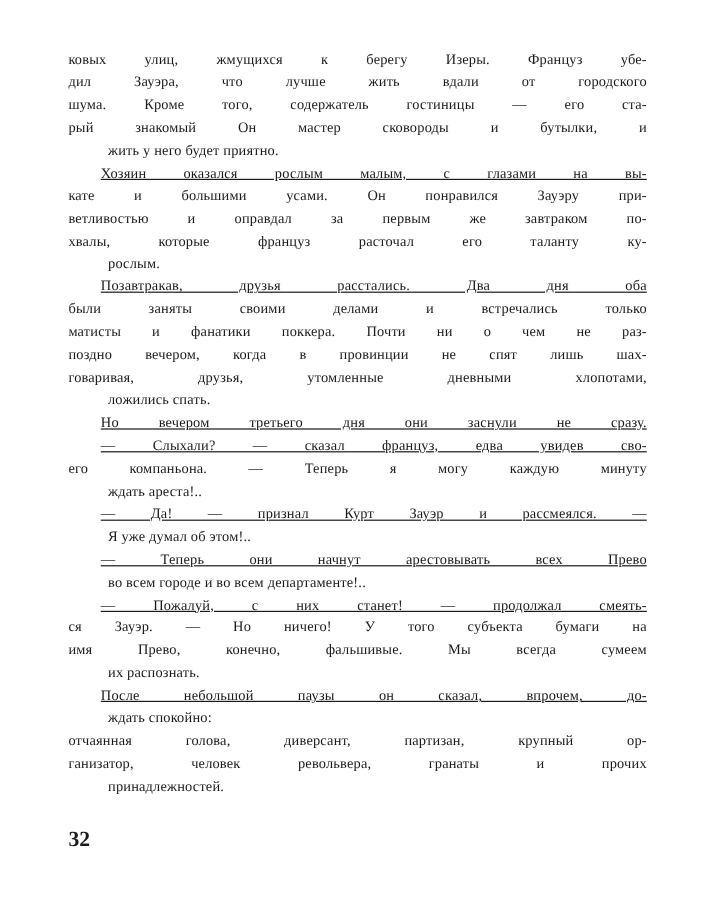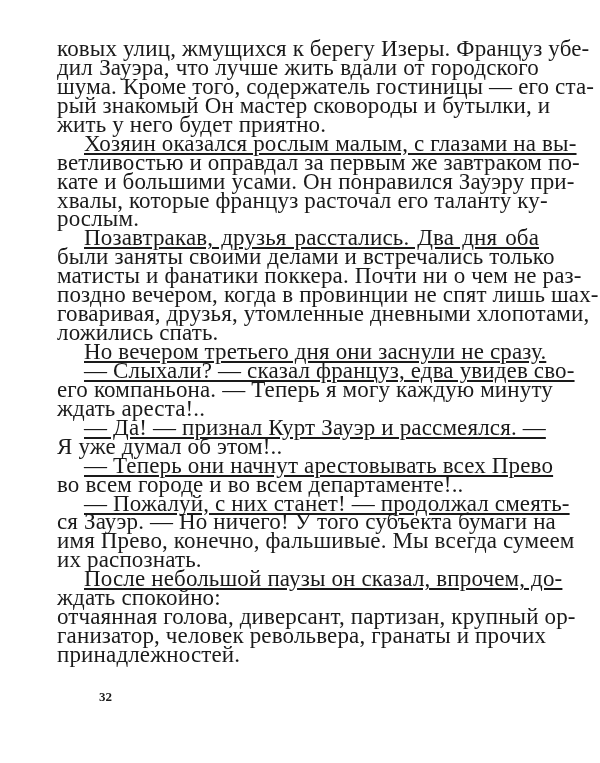--- a/index.html
+++ b/index.html
@@ -12,62 +12,62 @@
       height: 763px;
       position: relative;
       overflow: hidden;
     }
     .page {
       position: absolute;
       left: 57px;
       top: 40px;
       width: 482px;
       font-family: "Liberation Serif", "DejaVu Serif", serif;
-      font-size: 23px;
+      font-size: 12px;
       line-height: 18.95px;
       color: #1a1a1a;
     }
     .line {
       display: block;
       height: 18.95px;
       white-space: nowrap;
       text-align: justify;
       text-align-last: justify;
       letter-spacing: 0.15px;
     }
     .line.indent {
       padding-left: 27px;
       text-decoration: underline;
     }
     .line.last {
       text-align-last: left;
+      margin-left: 33px;
     }
     .page-number {
       position: absolute;
       left: 57px;
       top: 689px;
       font-family: "Liberation Serif", "DejaVu Serif", serif;
       font-weight: bold;
-      font-size: 13px;
+      font-size: 18px;
       color: #1a1a1a;
-      margin-left: 42px;
     }
   </style>
 </head>
 <body>
 
 <div class="page" id="page-body">
     <span class="line">ковых улиц, жмущихся к берегу Изеры. Француз убе-</span>
     <span class="line">дил Зауэра, что лучше жить вдали от городского</span>
     <span class="line">шума. Кроме того, содержатель гостиницы — его ста-</span>
     <span class="line">рый знакомый Он мастер сковороды и бутылки, и</span>
     <span class="line last">жить у него будет приятно.</span>
     <span class="line indent">Хозяин оказался рослым малым, с глазами на вы-</span>
+    <span class="line">кате и большими усами. Он понравился Зауэру при-</span>
     <span class="line">ветливостью и оправдал за первым же завтраком по-</span>
-    <span class="line">кате и большими усами. Он понравился Зауэру при-</span>
     <span class="line">хвалы, которые француз расточал его таланту ку-</span>
     <span class="line last">рослым.</span>
     <span class="line indent">Позавтракав, друзья расстались. Два дня оба</span>
     <span class="line">были заняты своими делами и встречались только</span>
     <span class="line">матисты и фанатики поккера. Почти ни о чем не раз-</span>
     <span class="line">поздно вечером, когда в провинции не спят лишь шах-</span>
     <span class="line">говаривая, друзья, утомленные дневными хлопотами,</span>
     <span class="line last">ложились спать.</span>
     <span class="line indent">Но вечером третьего дня они заснули не сразу.</span>
     <span class="line indent">— Слыхали? — сказал француз, едва увидев сво-</span>

